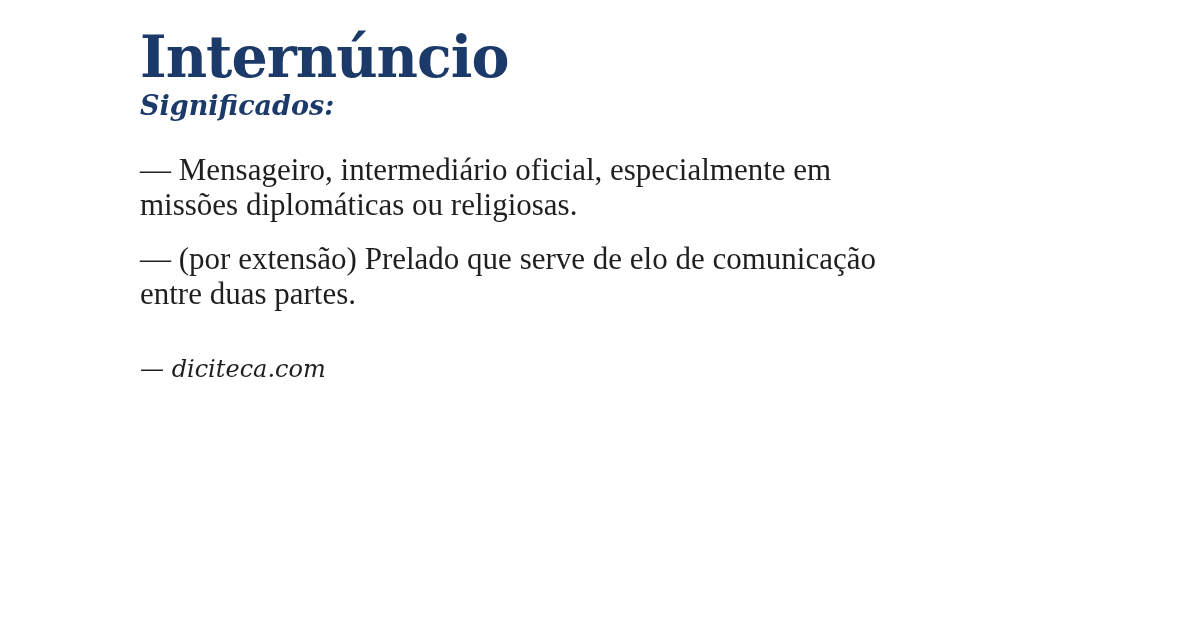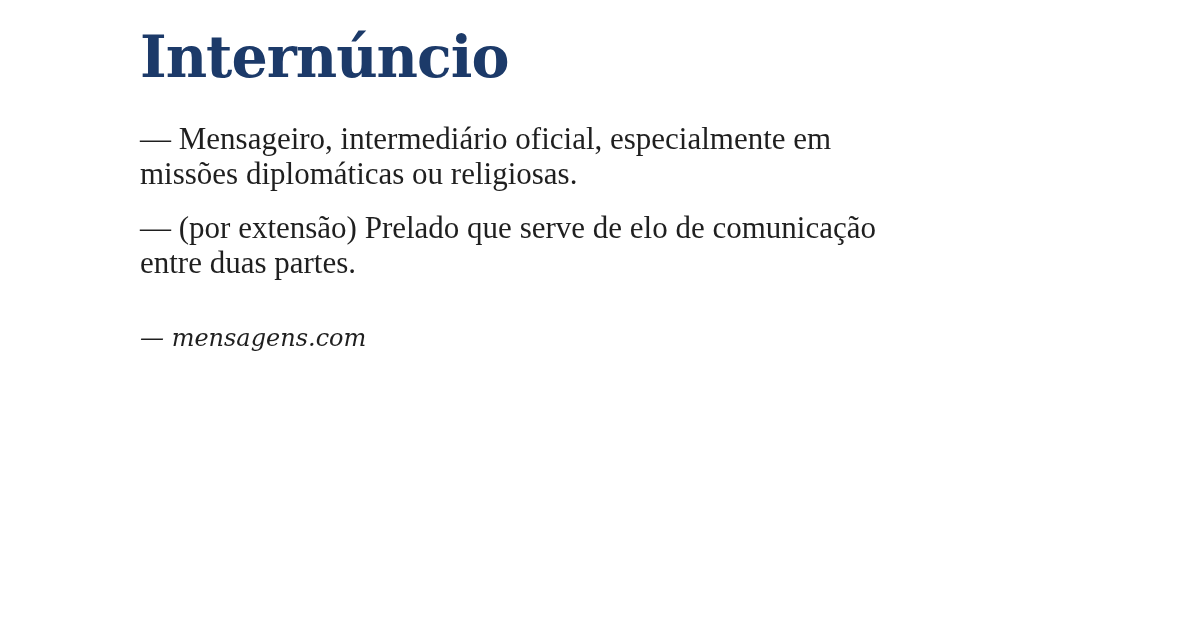--- a/index.html
+++ b/index.html
@@ -56,22 +56,23 @@
     font-style: italic;
     font-size: 24px;
   }
 </style>
 </head>
 <body>
 
 <div class="card">
   <h1 class="word-title">Internúncio</h1>
 
+  <p class="meanings-label">Significados:</p>
 
   <div class="definitions">
     <p class="definition">— Mensageiro, intermediário oficial, especialmente em
 missões diplomáticas ou religiosas.</p>
     <p class="definition">— (por extensão) Prelado que serve de elo de comunicação
 entre duas partes.</p>
   </div>
 
-  <div class="source-line">— mensagens.com</div>
+  <div class="source-line">— diciteca.com</div>
 </div>
 
 </body></html>

